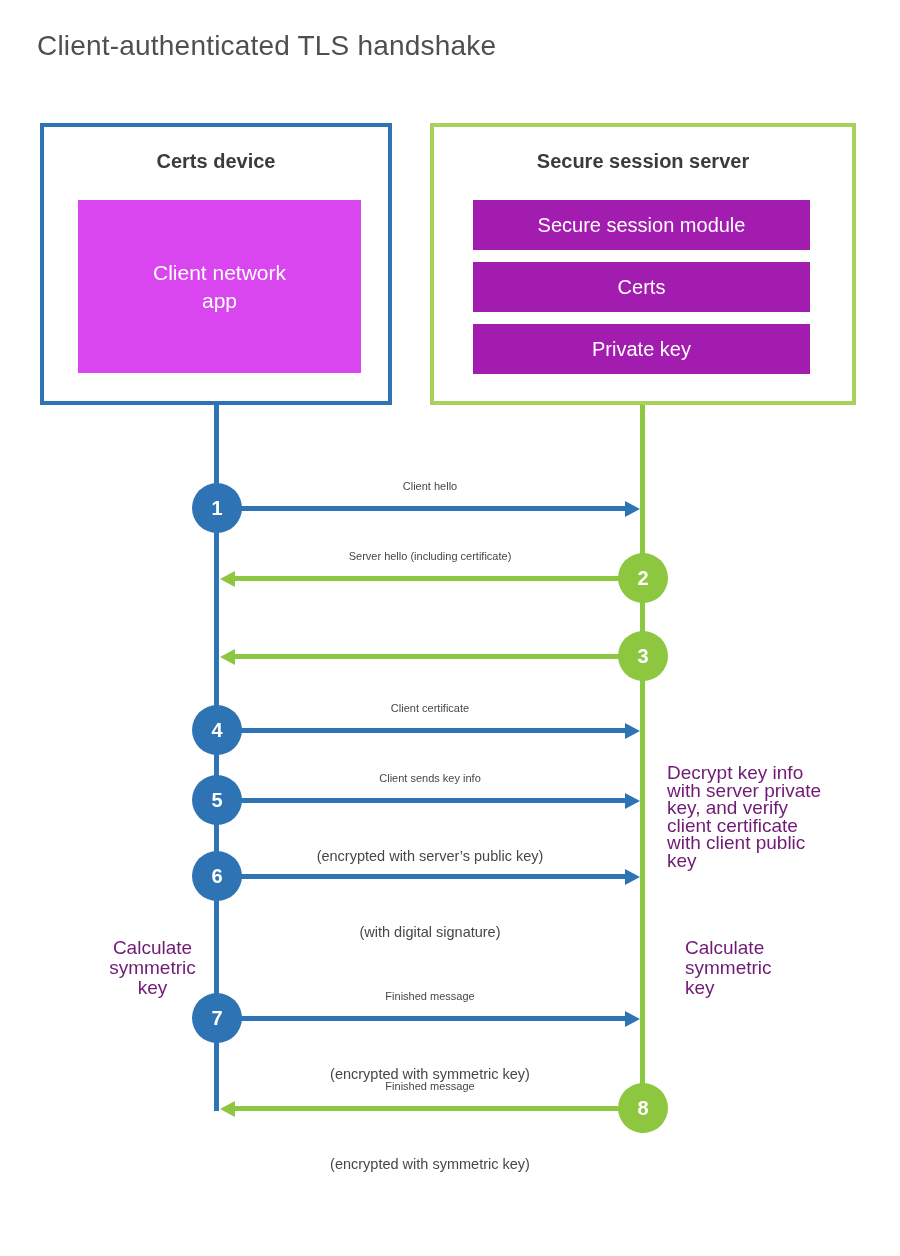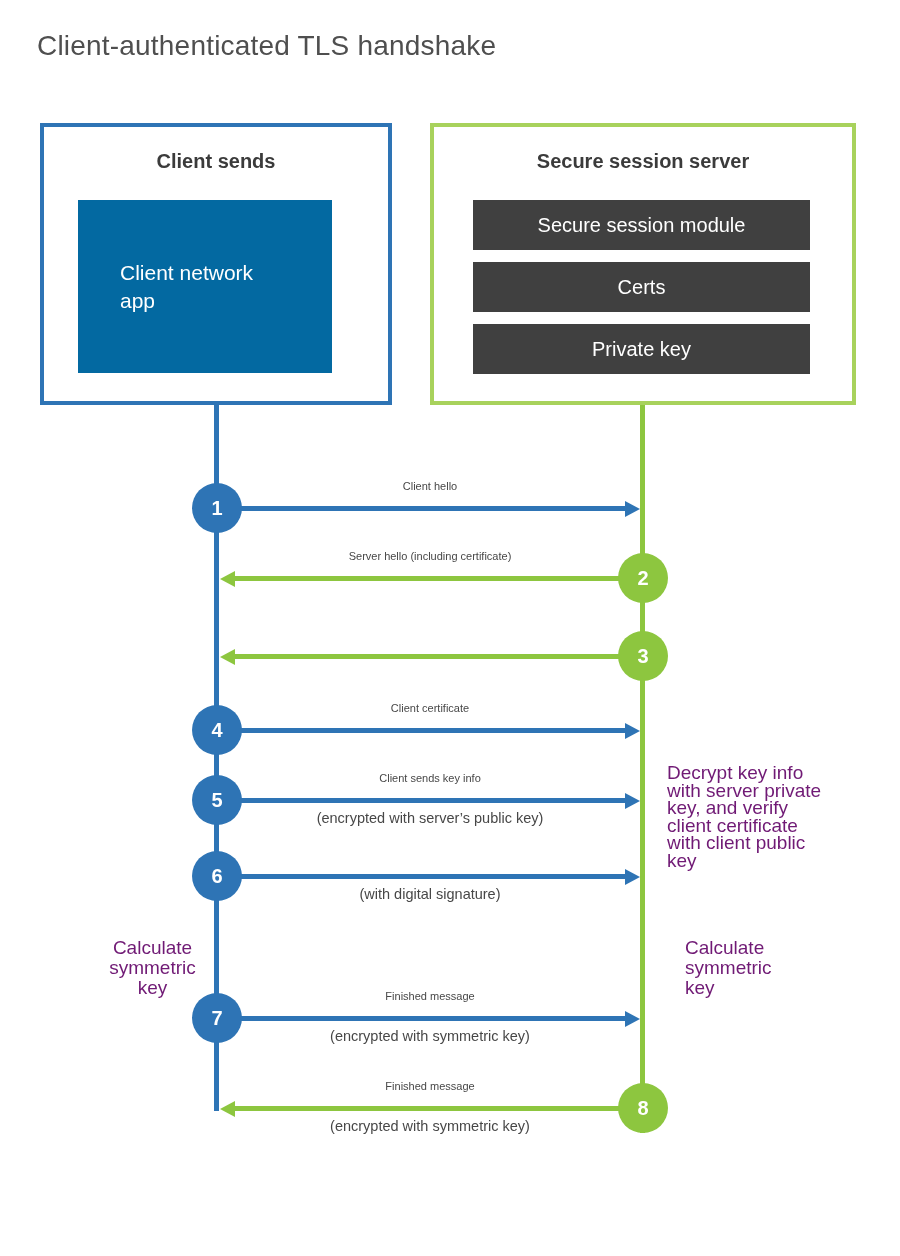--- a/index.html
+++ b/index.html
@@ -13,27 +13,27 @@
 
   
   .actor-box{position:absolute;top:123px;background:#fff;box-sizing:content-box;}
   .client-box{left:40px;width:344px;height:274px;border:4px solid #2e74b5;}
   .server-box{left:430px;width:418px;height:274px;border:4px solid #a8d25c;text-decoration:underline;}
   .actor-title{
     position:absolute;left:0;top:23px;width:100%;text-align:center;
     font-size:20px;font-weight:700;color:#3b3b3b;
   }
   .app-rect{
-    position:absolute;left:34px;top:73px;width:254px;height:173px;
-    background:#0369a1;color:#fff;font-size:21px;line-height:28px;
-    display:flex;align-items:center;justify-content:center;text-align:left;
+    position:absolute;left:34px;top:73px;width:283px;height:173px;
+    background:#d946ef;color:#fff;font-size:21px;line-height:28px;
+    display:flex;align-items:center;justify-content:center;text-align:center;
   }
   .app-rect .wrap{max-width:170px;}
   .module-bar{
-    position:absolute;left:39px;width:337px;height:50px;background:#404040;
+    position:absolute;left:39px;width:337px;height:50px;background:#a21caf;
     color:#fff;font-size:20px;display:flex;align-items:center;justify-content:center;
   }
   .bar-1{top:73px;} .bar-2{top:135px;} .bar-3{top:197px;}
 
   
   .lifeline{position:absolute;width:5px;}
   .lifeline.blue{left:214px;top:405px;height:706px;background:#2e74b5;}
   .lifeline.green{left:640px;top:405px;height:728px;background:#8dc63f;}
 
   
@@ -43,21 +43,21 @@
   .ahead{position:absolute;width:0;height:0;border-top:8px solid transparent;border-bottom:8px solid transparent;}
   .ahead.right{left:625px;border-left:15px solid #2e74b5;}
   .ahead.left{left:220px;border-right:15px solid #8dc63f;}
 
   .mlabel{
     position:absolute;left:230px;width:400px;text-align:center;
     font-size:11px;color:#474747;
   }
   .msub{
     position:absolute;left:230px;width:400px;text-align:center;
-    font-size:14.5px;color:#474747;
+    font-size:14.5px;color:#474747;margin-top:38px;
   }
 
   .circle{
     position:absolute;width:50px;height:50px;border-radius:50%;
     color:#fff;font-size:20px;font-weight:700;
     display:flex;align-items:center;justify-content:center;
   }
   .circle.blue-c{background:#2e74b5;left:192px;}
   .circle.green-c{background:#8dc63f;left:618px;}
 
@@ -70,21 +70,21 @@
   .note-calc-right{left:685px;top:938px;width:120px;text-align:left;line-height:20px;}
 </style>
 </head>
 <body>
 
 <div id="canvas">
 
   <div class="page-title">Client-authenticated TLS handshake</div>
 
   <div class="actor-box client-box">
-    <div class="actor-title">Client sends</div>
+    <div class="actor-title">Certs device</div>
     <div class="app-rect">
       <div class="wrap">Client network app</div>
     </div>
   </div>
 
   <div class="actor-box server-box">
     <div class="actor-title">Secure session server</div>
     <div class="module-bar bar-1">Secure session module</div>
     <div class="module-bar bar-2">Certs</div>
     <div class="module-bar bar-3">Private key</div>

